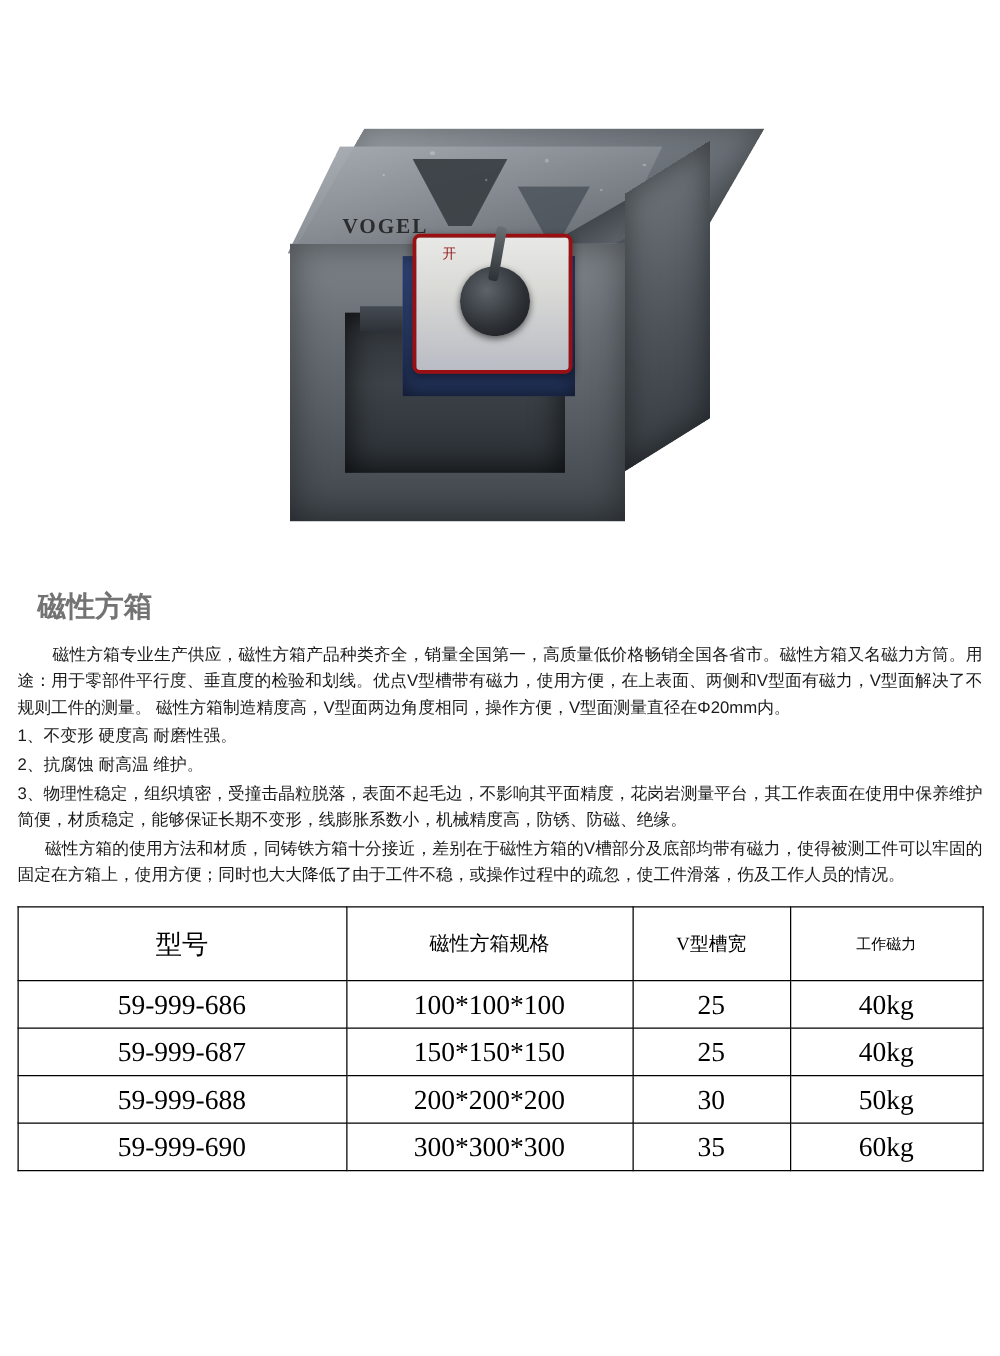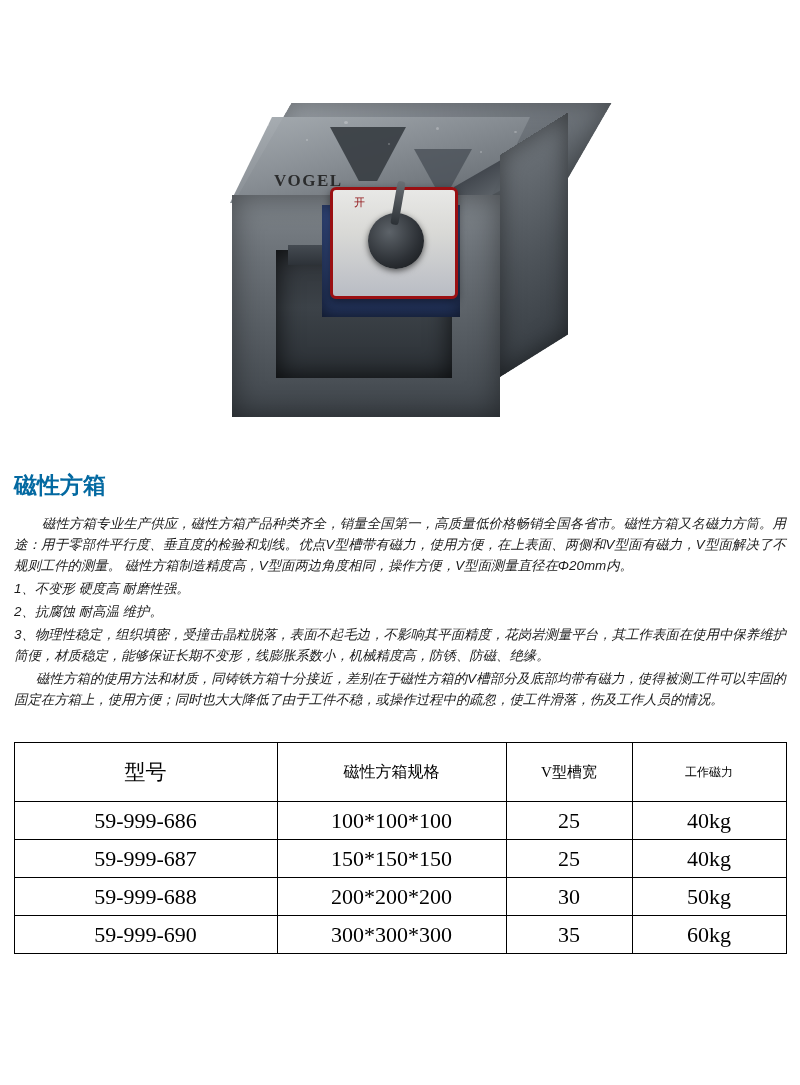--- a/index.html
+++ b/index.html
@@ -214,43 +214,42 @@
   }
 
   
   .content {
     padding: 0 14px;
     box-sizing: border-box;
   }
   .title {
     font-size: 23px;
     font-weight: bold;
-    color: #0369a1;
-    margin: 0 0 12px 0;
+    color: #737373;
+    margin: 0 0 12px 16px;
     font-family: "Liberation Sans", sans-serif;
   }
   .para {
     font-size: 13.4px;
     line-height: 21px;
     color: #1a1a1a;
     margin: 0 0 2px 0;
     text-align: justify;
-    font-style: italic;
   }
   .para.indent {
     text-indent: 28px;
   }
   .para.indent2 {
     text-indent: 22px;
   }
 
   
   table.spec {
     width: 772px;
-    margin: 32px auto 0 auto;
+    margin: 15px auto 0 auto;
     border-collapse: collapse;
     table-layout: fixed;
   }
   table.spec td, table.spec th {
     border: 1px solid #000000;
     text-align: center;
     font-family: "Liberation Serif", serif;
     color: #000000;
   }
   table.spec thead th {

